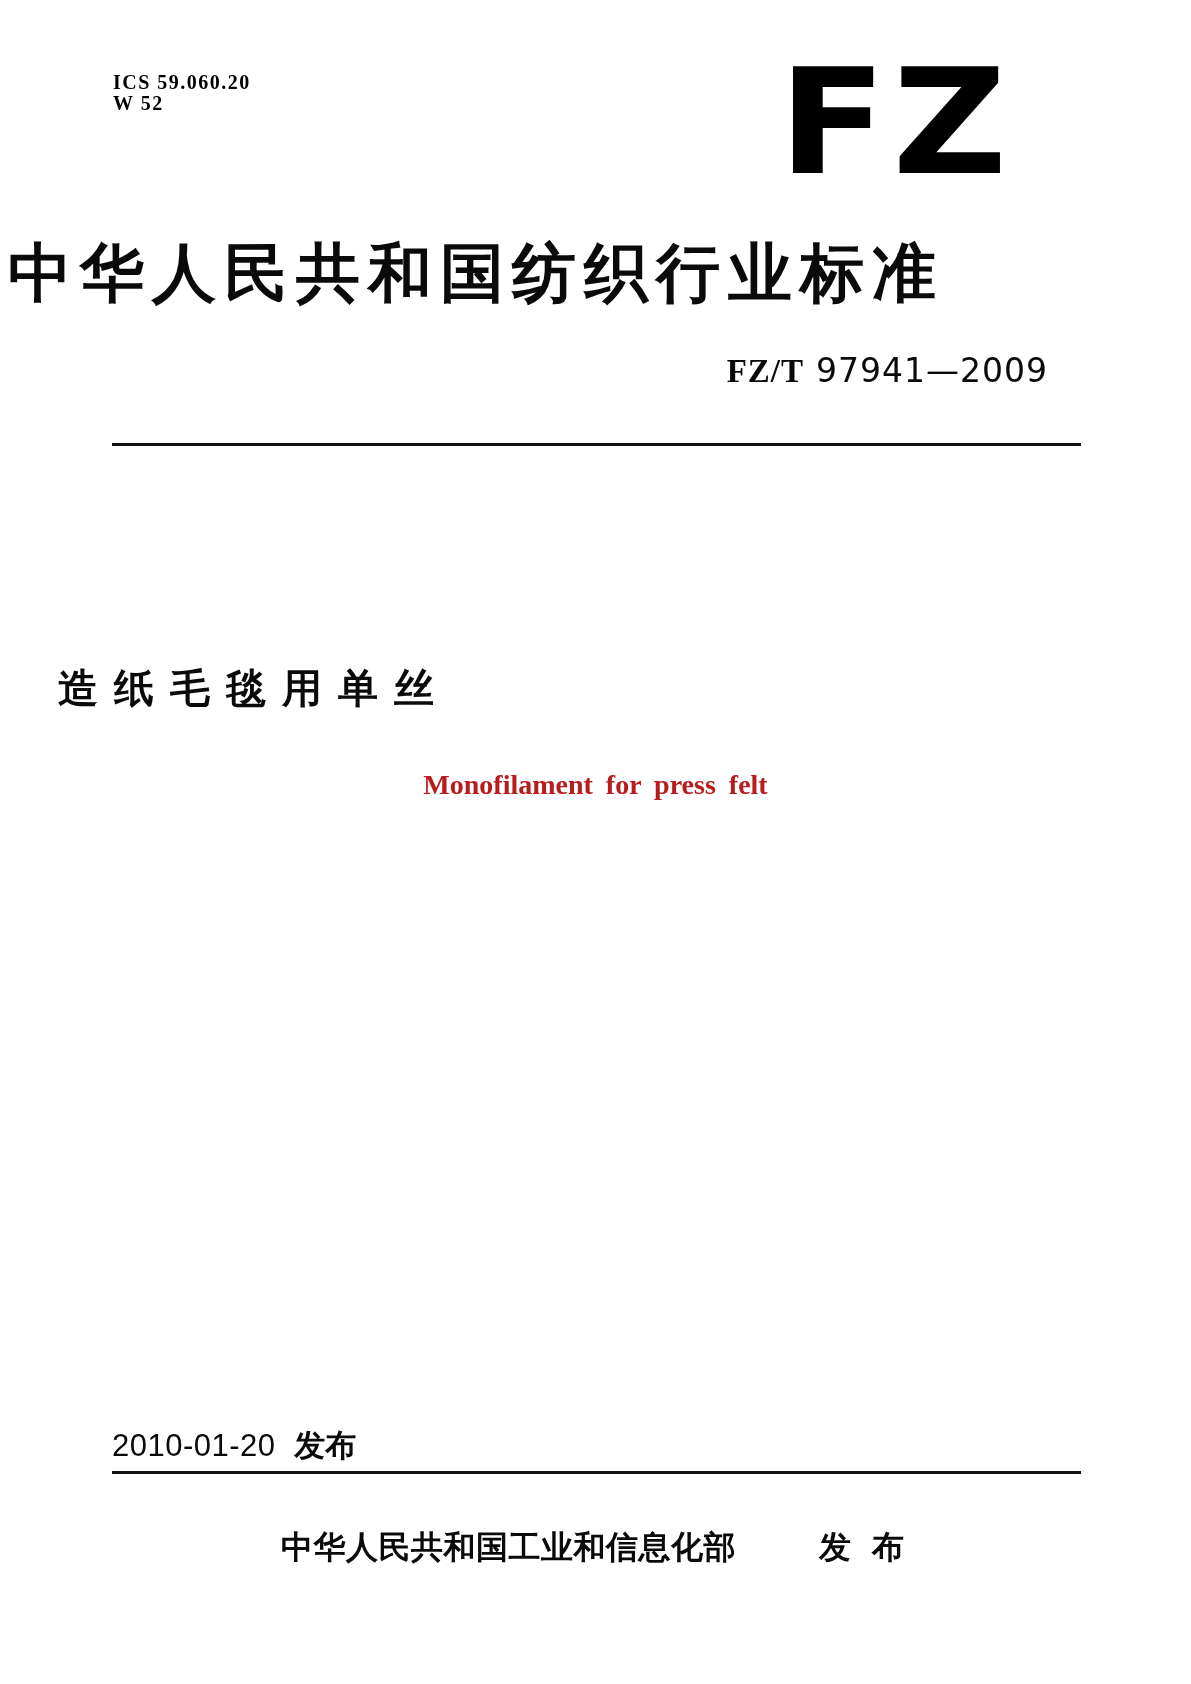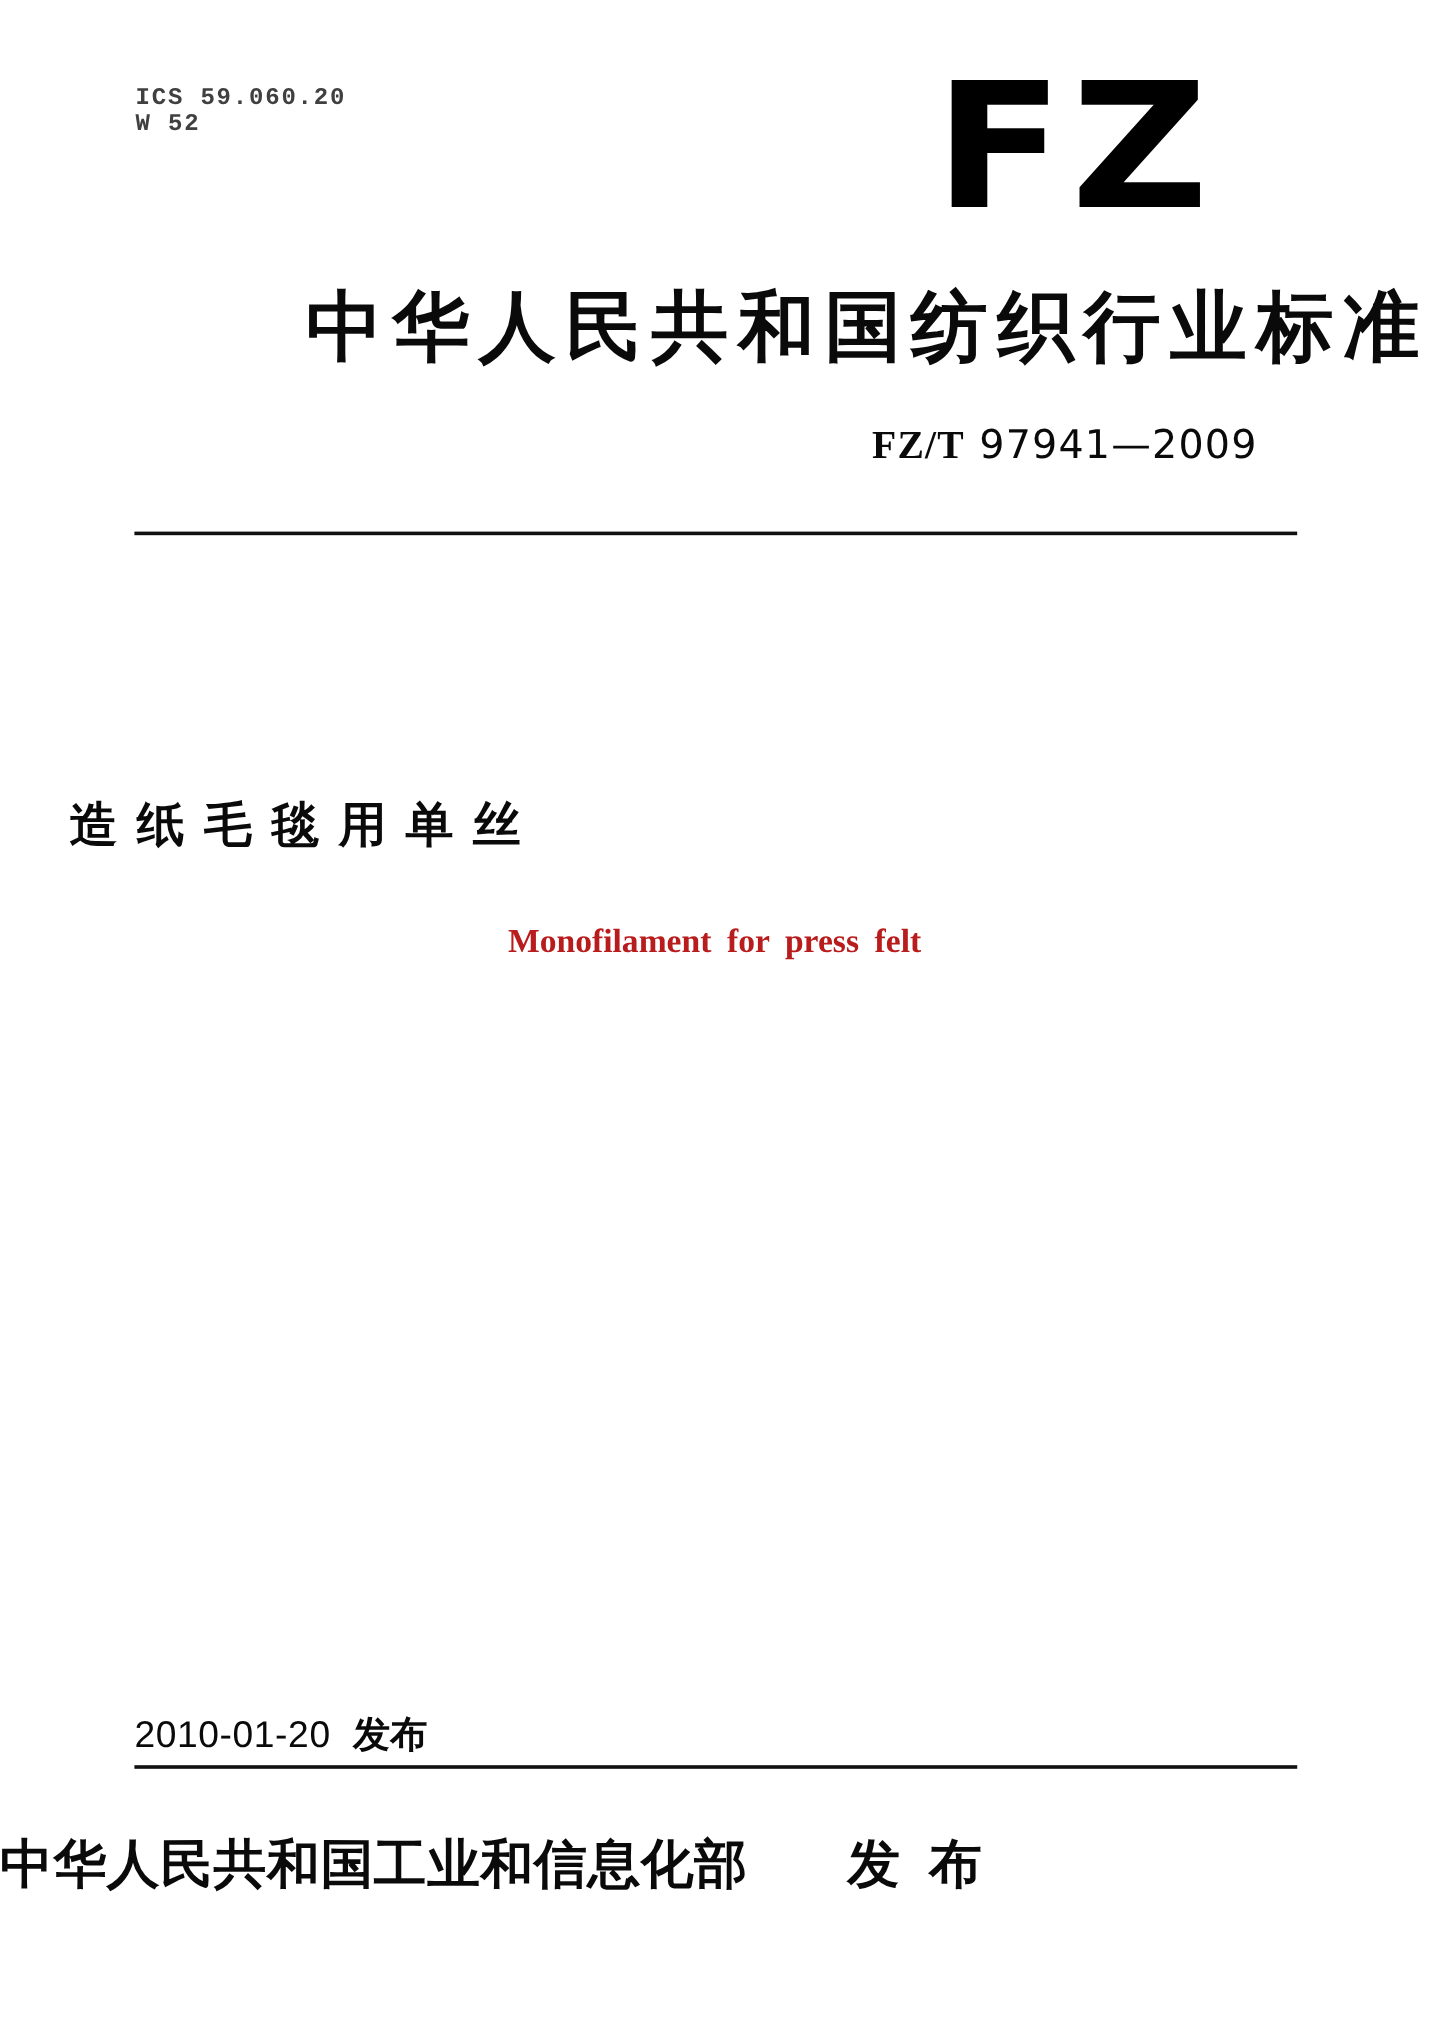--- a/index.html
+++ b/index.html
@@ -15,26 +15,26 @@
     overflow: hidden;
     font-family: "Liberation Sans", sans-serif;
     color: #0a0a0a;
   }
 
   
   .ics-block {
     position: absolute;
     left: 113px;
     top: 72px;
-    font-family: Liberation Mono, monospace;
+    font-family: Liberation Serif, serif;
     font-weight: bold;
     font-size: 20px;
     line-height: 21px;
     letter-spacing: 1.5px;
-    color: #404040;
+    color: #000000;
   }
 
   
   .fz-logo {
     position: absolute;
     top: 50px;
     right: 178px;
     font-family: "DejaVu Sans", "Liberation Sans", sans-serif;
     font-weight: bold;
     font-size: 158px;
@@ -44,29 +44,28 @@
     transform-origin: top right;
     color: #000000;
   }
 
   
   .org-title {
     position: absolute;
     left: 0;
     top: 238px;
     width: 100%;
-    text-align: right;
+    text-align: left;
     font-weight: bold;
     font-size: 64px;
     line-height: 1.1;
     letter-spacing: 8px;
     text-indent: 8px;
     white-space: nowrap;
     color: #0a0a0a;
-    font-family: Liberation Serif, serif;
   }
 
   
   .standard-number {
     position: absolute;
     top: 353px;
     right: 143px;
     font-size: 33px;
     line-height: 1.1;
     white-space: nowrap;
@@ -149,22 +148,23 @@
     font-weight: bold;
   }
 
   
   .publisher-row {
     position: absolute;
     left: 0;
     top: 1528px;
     width: 100%;
     display: flex;
+    justify-content: center;
     align-items: baseline;
-    font-size: 44px;
+    font-size: 32px;
     line-height: 1.2;
     font-weight: bold;
     color: #0a0a0a;
     white-space: nowrap;
   }
   .publisher-row .publisher-name { letter-spacing: 0.5px; }
   .publisher-row .publish-label {
     margin-left: 83px;
     letter-spacing: 6px;
   }

